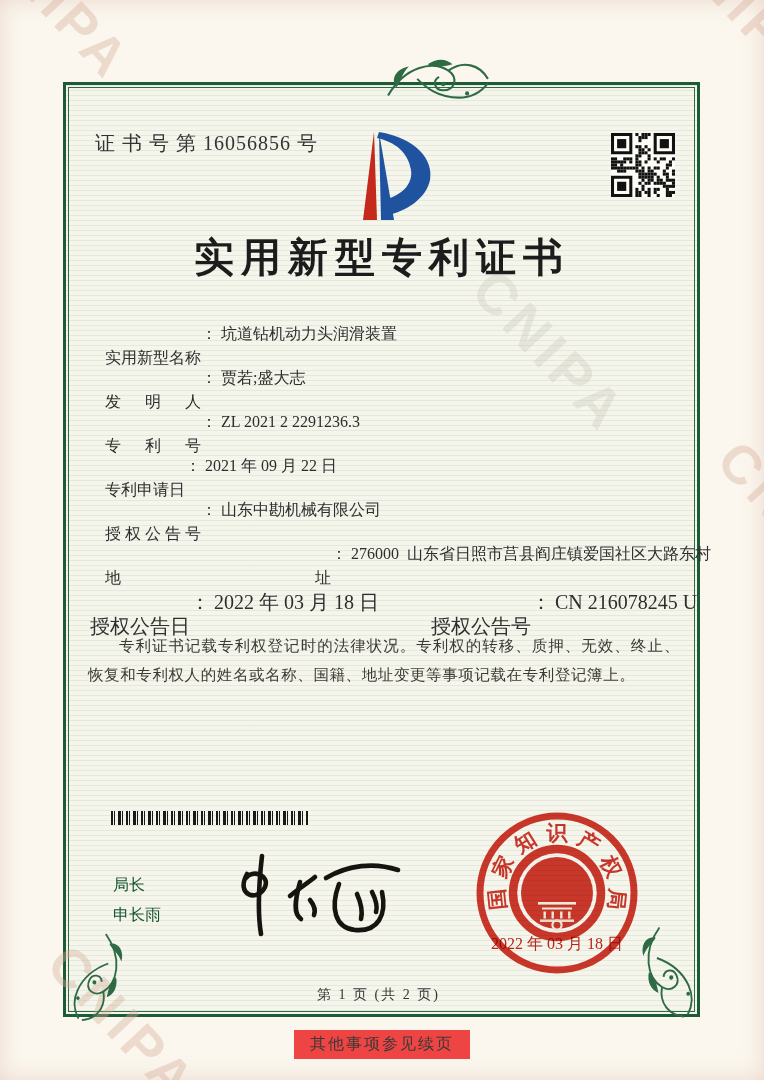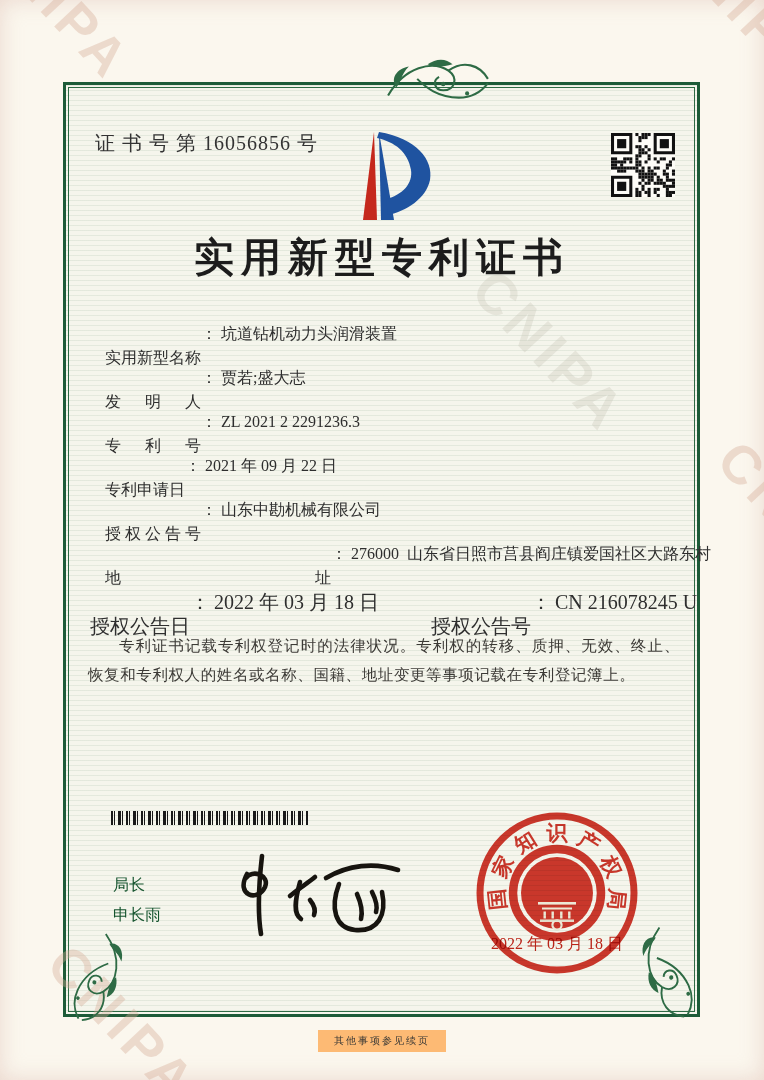--- a/index.html
+++ b/index.html
@@ -83,21 +83,21 @@
   .sc4{transform:translate(-50%,-50%) rotate(32deg)  translateY(-60px);}
   .sc5{transform:translate(-50%,-50%) rotate(64deg)  translateY(-60px);}
   .sc6{transform:translate(-50%,-50%) rotate(96deg)  translateY(-60px);}
   .seal-date{
     position:absolute; left:468px; top:934px; width:178px; text-align:center; z-index:6;
     color:#c4261b; font-size:16px; white-space:pre; mix-blend-mode:multiply;
   }
   .page-num{position:absolute; left:63px; top:986px; width:631px; text-align:center; font-size:14px; color:#333; letter-spacing:2px; z-index:3; white-space:pre;}
   .continuation{
     position:absolute; left:50%; top:1030px; transform:translateX(-50%); z-index:3;
-    background:#fdba74; padding:4px 16px; font-size:10px; color:#3c3a36; letter-spacing:2px; white-space:nowrap;
+    background:#ef4444; padding:4px 16px; font-size:16px; color:#3c3a36; letter-spacing:2px; white-space:nowrap;
   }
 </style>
 </head>
 <body>
 
 <div class="page">
 
   <svg width="0" height="0" style="position:absolute">
     <defs>
       <symbol id="star" viewBox="-1.1 -1.1 2.2 2.2">
@@ -373,16 +373,17 @@
     <span class="sc sc0">国</span>
     <span class="sc sc1">家</span>
     <span class="sc sc2">知</span>
     <span class="sc sc3">识</span>
     <span class="sc sc4">产</span>
     <span class="sc sc5">权</span>
     <span class="sc sc6">局</span>
   </div>
   <div class="seal-date">2022 年 03 月 18 日</div>
 
+  <div class="page-num">第 1 页 (共 2 页)</div>
 
   <div class="continuation">其他事项参见续页</div>
 
 </div>
 
 </body></html>

